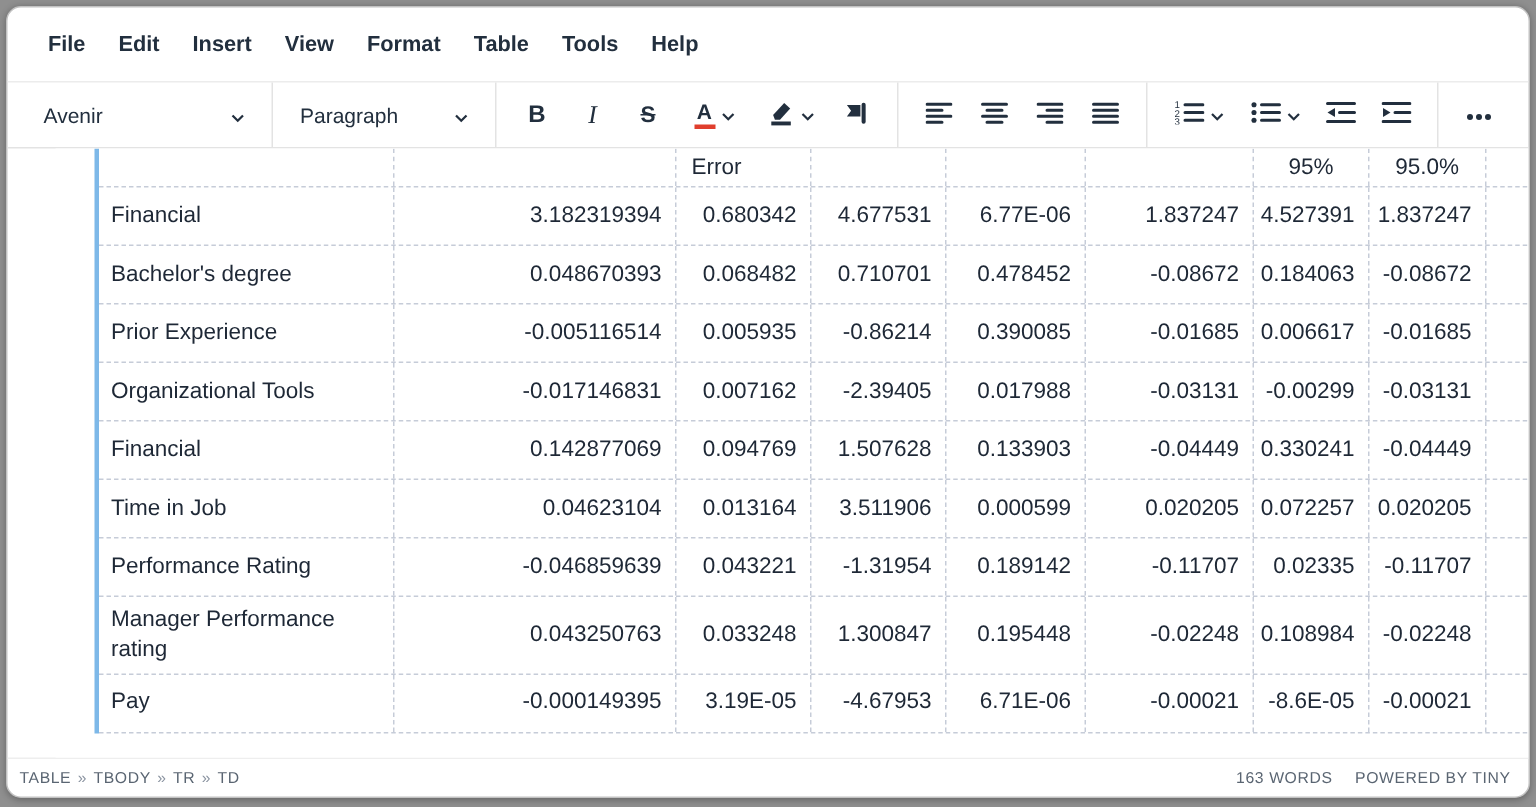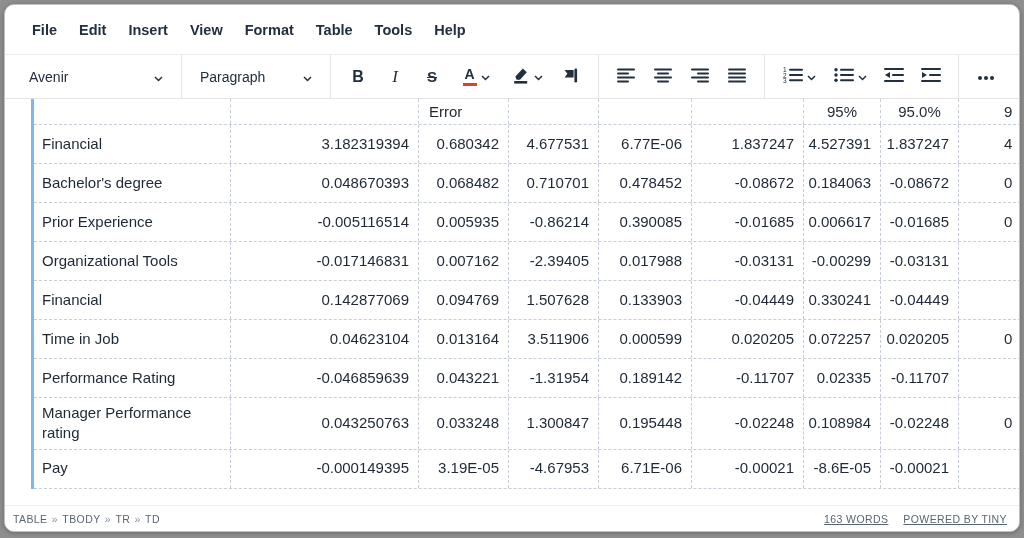--- a/index.html
+++ b/index.html
@@ -30,41 +30,41 @@
     color:var(--ink);cursor:pointer;border-radius:3px;background:transparent;border:none;font-family:inherit;}
   .tb-btn.split{min-width:48px;padding:0 3px;}
   .glyph-b{font-weight:bold;font-size:16px;color:var(--ink);}
   .glyph-i{font-style:italic;font-family:"Liberation Serif",serif;font-size:17px;color:var(--ink);}
   .glyph-s{font-size:15px;font-weight:600;text-decoration:line-through;color:var(--ink);}
   .color-stack{display:flex;flex-direction:column;align-items:center;line-height:1;}
   .color-stack .letter{font-size:14px;font-weight:600;color:var(--ink);}
   .color-stack .bar{width:14px;height:3px;margin-top:1.5px;background:var(--accent-red);}
   .chev{display:block;}
   
-  .content{flex:1 1 auto;position:relative;overflow:hidden;background:#fff;cursor:text;}
+  .content{flex:1 1 auto;position:relative;overflow:hidden;background:#fff;cursor:text;margin-left:32px;}
   .rtable{position:absolute;left:26px;top:0;width:1110px;border-left:3px solid var(--selection-blue);}
   .trow{display:flex;min-height:39px;border-bottom:1px dashed var(--table-border);}
   .trow.hrow{height:26px;min-height:26px;overflow:hidden;}
   .tcell{border-right:1px dashed var(--table-border);display:flex;align-items:center;
     padding:5px 9px;font-size:15px;color:#1e2836;line-height:1.35;}
   .tcell.num{justify-content:flex-end;white-space:nowrap;}
   .tcell.label{justify-content:flex-start;padding-left:8px;}
   .tcell.frag{justify-content:flex-start;padding-left:45px;}
   .hrow .tcell{align-items:flex-start;padding-top:3px;justify-content:center;}
   .hrow .tcell.c2{justify-content:flex-start;padding-left:10px;}
   .hrow .tcell.c8{justify-content:flex-start;padding-left:45px;}
   .c0{width:197px;} .c1{width:188px;} .c2{width:90px;} .c3{width:90px;} .c4{width:93px;}
   .c5{width:112px;} .c6{width:77px;} .c7{width:78px;} .c8{width:152px;border-right:none !important;}
   
   .statusbar{height:26px;border-top:1px solid #eeeeee;display:flex;align-items:center;justify-content:space-between;
     padding:0 12px 0 7px;flex:0 0 auto;font-size:10.5px;letter-spacing:.4px;color:#5a6572;}
   .statusbar .right{display:flex;align-items:center;gap:15px;}
   .path-item{cursor:pointer;padding:2px 1px;}
   .sep{color:#8a93a0;}
-  .wordcount,.branding{cursor:pointer;white-space:nowrap;text-decoration:underline;}
+  .wordcount,.branding{cursor:pointer;white-space:nowrap;}
 </style>
 </head>
 <body>
 
 <div class="window">
 
   <div class="menubar">
     <div class="menu-item">File</div>
     <div class="menu-item">Edit</div>
     <div class="menu-item">Insert</div>

